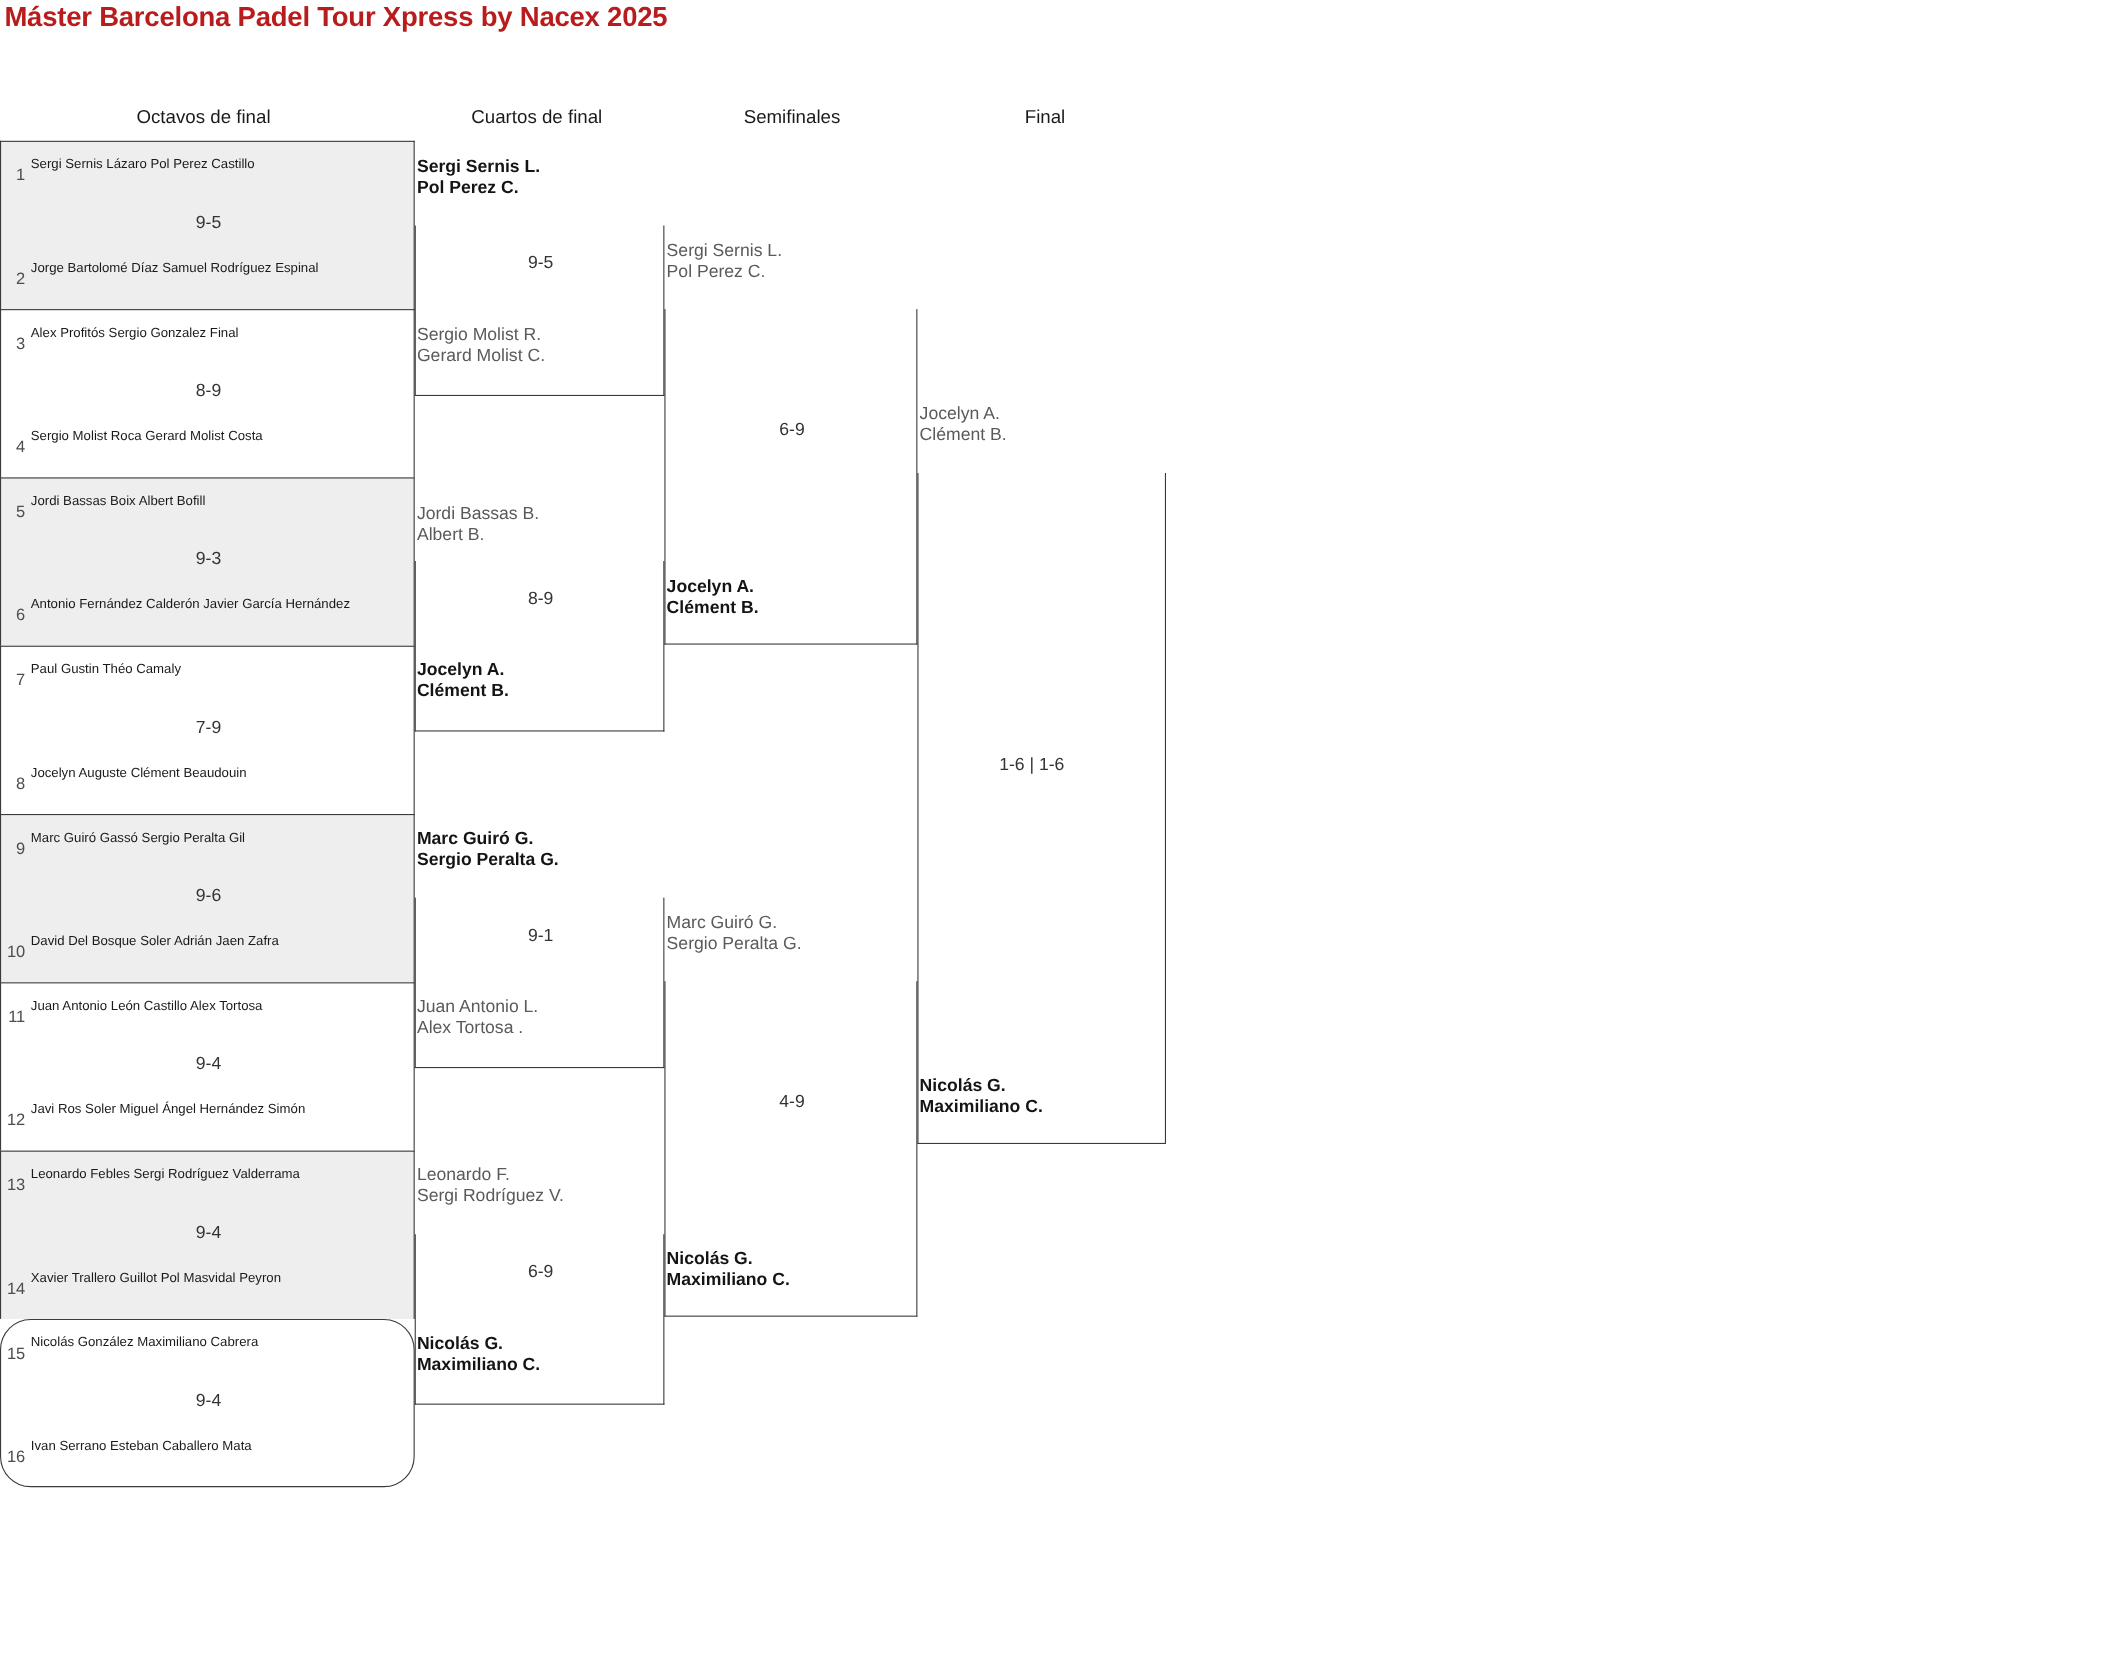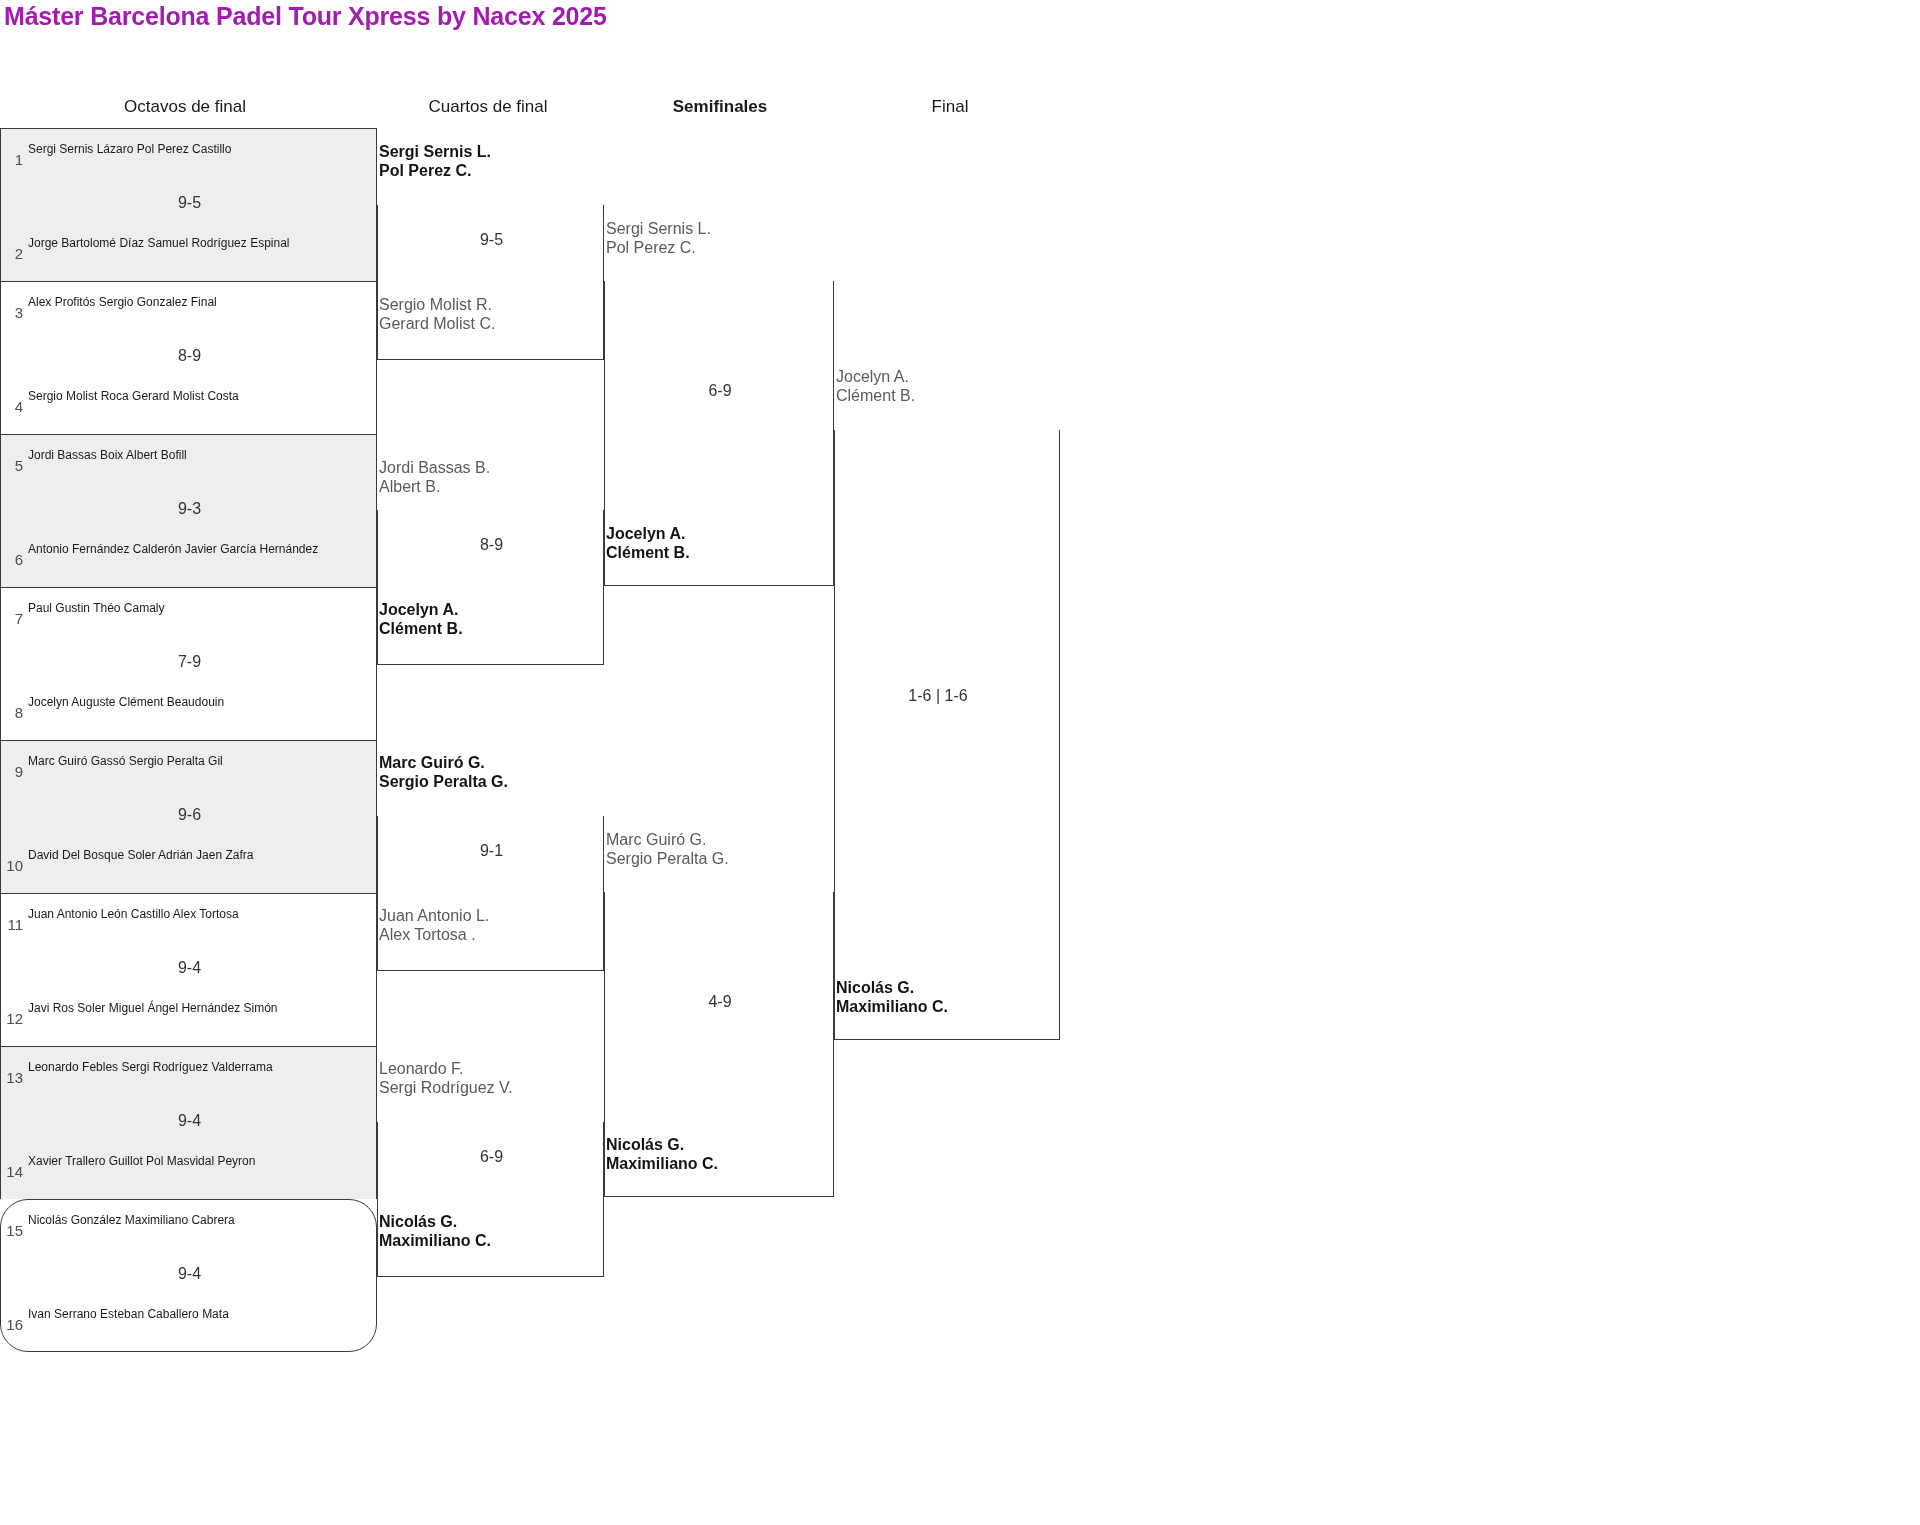--- a/index.html
+++ b/index.html
@@ -9,21 +9,21 @@
     font-family:"Liberation Sans","DejaVu Sans",sans-serif;
     color:#1a1a1a;
     overflow:hidden;
   }
   .page{position:relative;width:1920px;height:1525px;}
 
   
   .title-block{position:absolute;left:4px;top:0px;}
   .title-line{
     font-size:25px;font-weight:700;letter-spacing:-0.2px;
-    line-height:33px;color:#a21caf;white-space:nowrap;
+    line-height:33px;color:#b91c1c;white-space:nowrap;
   }
 
   
   .round-head{
     position:absolute;font-size:17px;font-weight:400;color:#1a1a1a;
     text-align:center;white-space:nowrap;
   }
 
   
   .team{
@@ -65,21 +65,21 @@
 <body>
 
 <div class="page">
 
   <div class="title-block">
     <div class="title-line">Máster Barcelona Padel Tour Xpress by Nacex 2025</div>
   </div>
 
   <div class="round-head" style="left:90px;top:97px;width:190px;">Octavos de final</div>
   <div class="round-head" style="left:393px;top:97px;width:190px;">Cuartos de final</div>
-  <div class="round-head" style="left:625px;top:97px;width:190px;font-weight:bold;">Semifinales</div>
+  <div class="round-head" style="left:625px;top:97px;width:190px;">Semifinales</div>
   <div class="round-head" style="left:855px;top:97px;width:190px;">Final</div>
 
   <div class="r16col">
 
     <div class="r16match shade">
       <span class="sd top">1</span>
       <span class="p top win">
         <span class="ln">Sergi Sernis Lázaro</span>
         <span class="ln">Pol Perez Castillo</span>
       </span>

